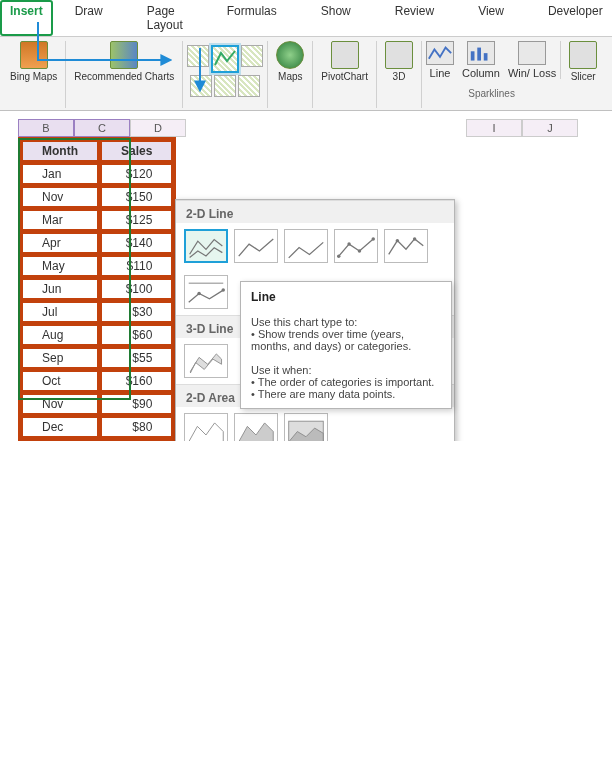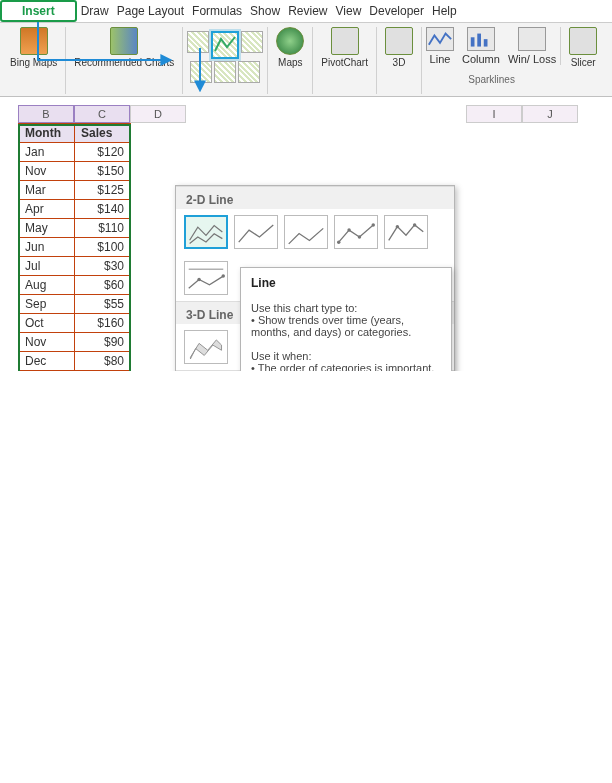--- a/index.html
+++ b/index.html
@@ -12,28 +12,28 @@
     width: 612px;
     position: relative;
   }
   
   .menubar {
     display: flex;
     background: #fff;
     border-bottom: 1px solid #ccc;
   }
   .menubar-item {
-    padding: 4px 4px;
+    padding: 4px 22px;
     font-size: 12px;
     cursor: pointer;
   }
   .menubar-item.highlight {
     border: 2px solid #1a9b49;
     border-radius: 3px;
-    padding: 2px 20px;
+    padding: 2px 8px;
     color: #1a9b49;
     font-weight: 600;
   }
   
   .ribbon {
     display: flex;
     background: #f3f3f3;
     border-bottom: 1px solid #c0c0c0;
     padding: 4px 2px 2px 2px;
     height: 74px;
@@ -117,22 +117,22 @@
     border: 1px solid #ccc;
     background: #f5eef6;
     padding: 2px 0;
   }
   .colhdr.sel { background:#e9dff0; border-color:#9b80c2;}
   table.data {
     border-collapse: collapse;
     margin-left:18px;
   }
   table.data th, table.data td {
-    border: 1px solid #c2410c;
-    padding: 2px 6px;
+    border: 5px solid #c2410c;
+    padding: 2px 19px;
     font-size: 12px;
     width: 56px;
     height: 18px;
     background: #fff;
   }
   table.data th {
     background: #e8e1f0;
     font-weight: bold;
     text-align: left;
   }

